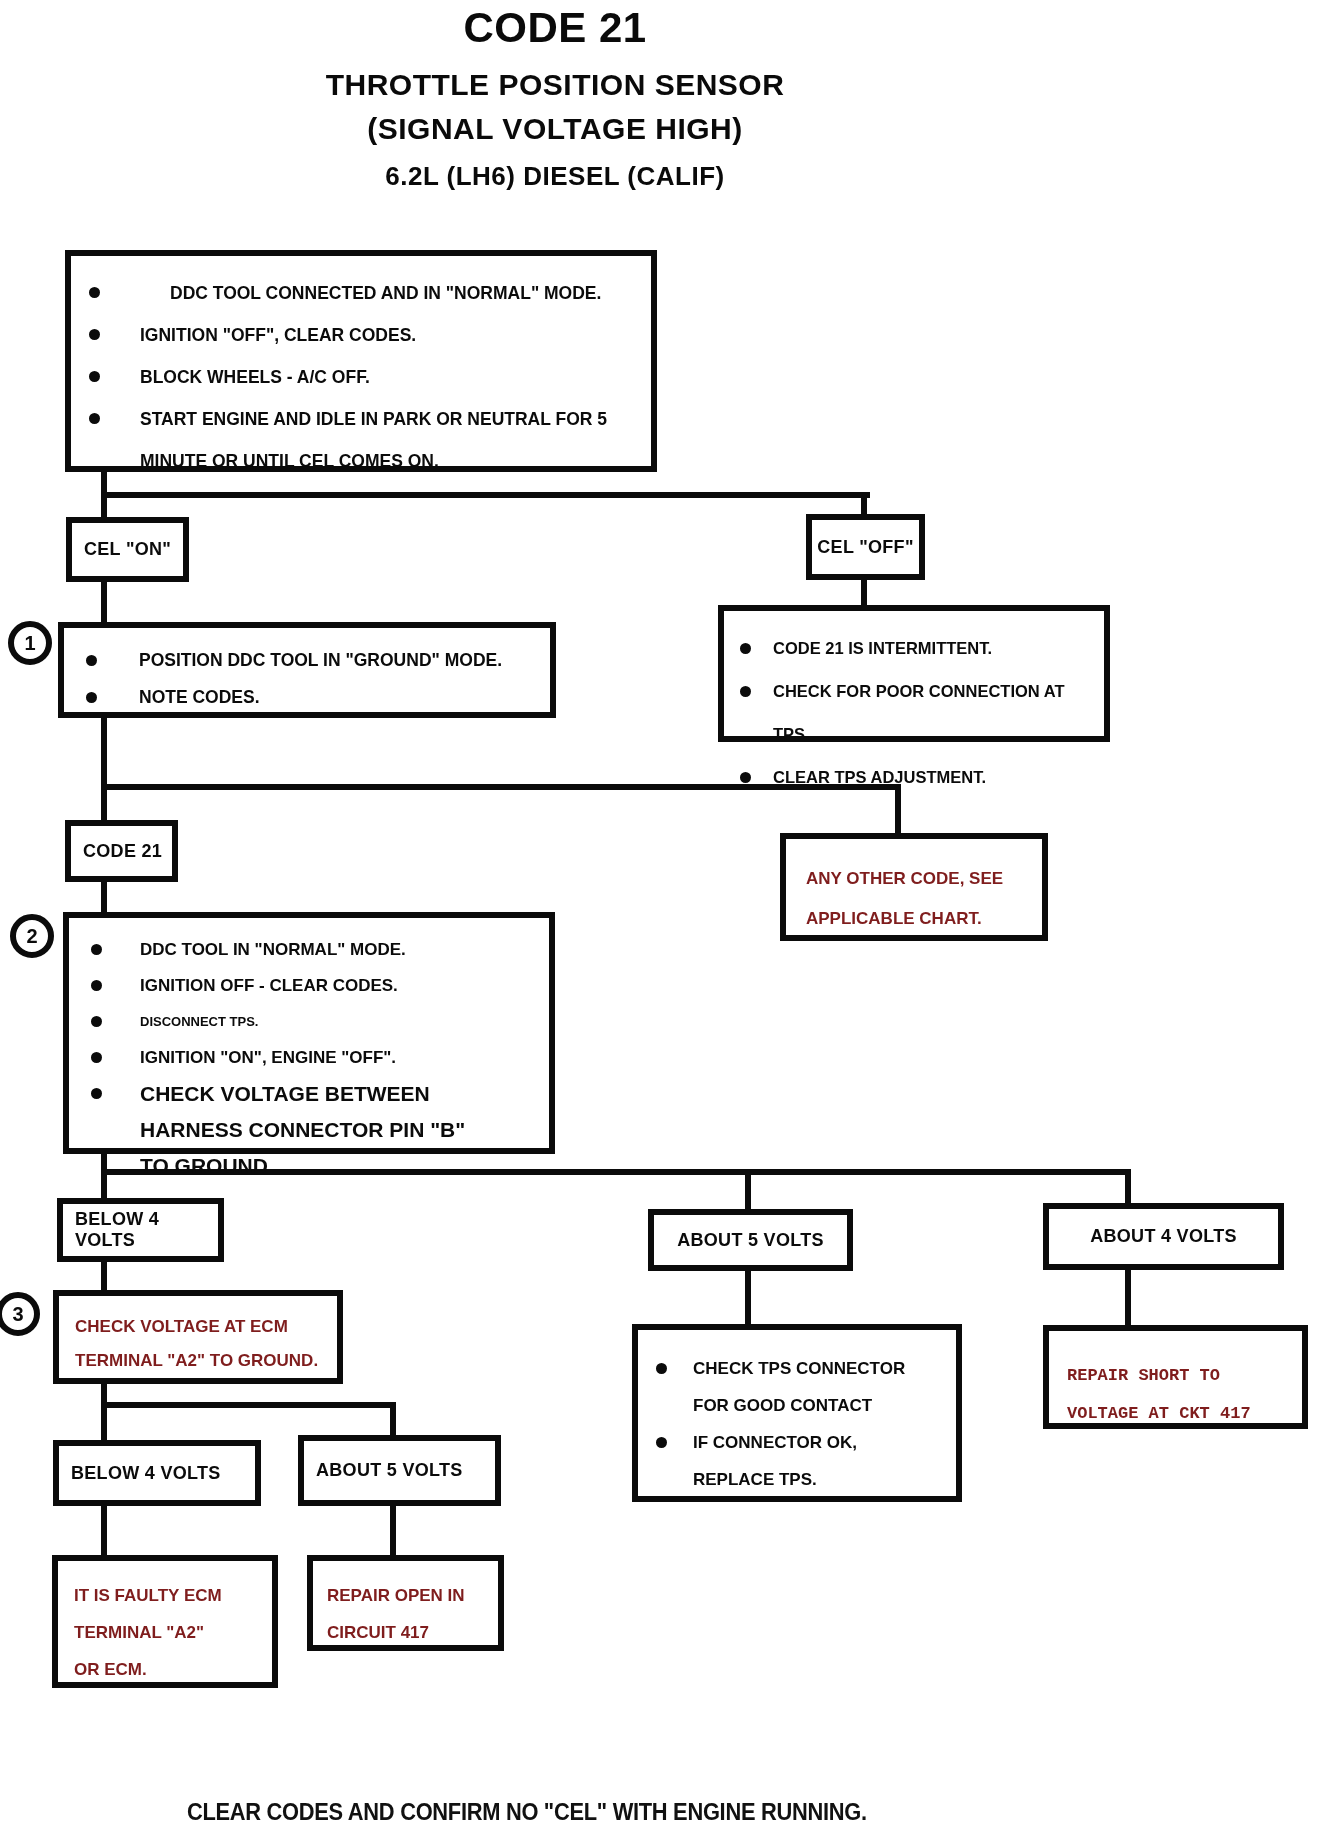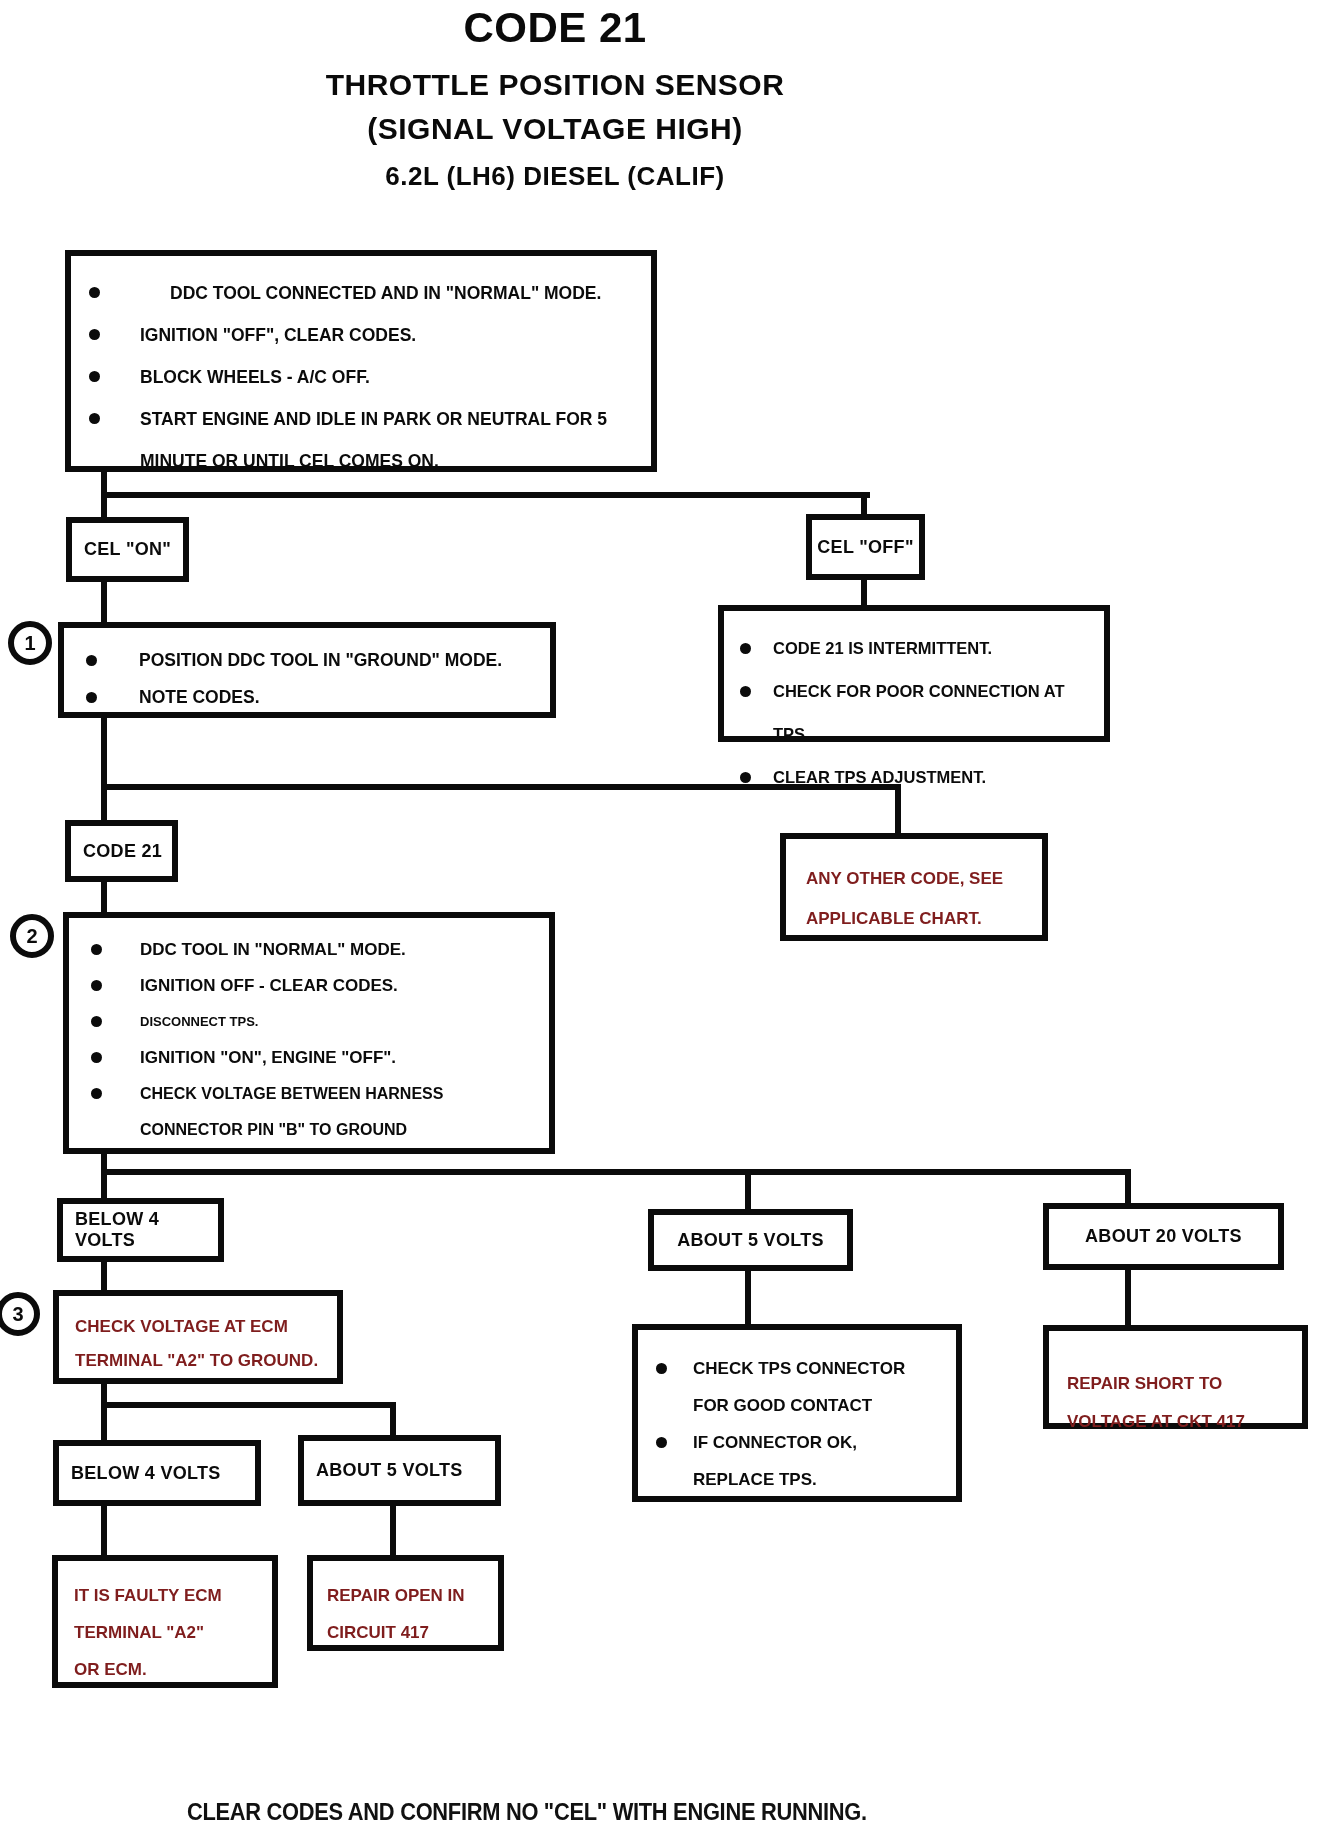--- a/index.html
+++ b/index.html
@@ -148,51 +148,51 @@
     <div class="brow" style="line-height:36px;">
       <span class="dot" style="margin-top:12px;"></span>
       <span class="btxt" style="font-size:13px;padding-left:38px;">DISCONNECT TPS.</span>
     </div>
     <div class="brow" style="line-height:36px;">
       <span class="dot" style="margin-top:12px;"></span>
       <span class="btxt" style="font-size:17px;padding-left:38px;">IGNITION "ON", ENGINE  "OFF".</span>
     </div>
     <div class="brow" style="line-height:36px;">
       <span class="dot" style="margin-top:12px;"></span>
-      <span class="btxt" style="font-size:16px;padding-left:38px;max-width:330px;">CHECK VOLTAGE BETWEEN HARNESS CONNECTOR PIN "B" TO GROUND</span>
+      <span class="btxt" style="font-size:21px;padding-left:38px;max-width:330px;">CHECK VOLTAGE BETWEEN HARNESS CONNECTOR PIN "B" TO GROUND</span>
     </div>
   </div>
 
   <div class="box lblbox pad-l" style="left:57px;top:1198px;width:167px;height:64px;">
     <span>BELOW 4 VOLTS</span>
   </div>
   <div class="box lblbox ctr" style="left:648px;top:1209px;width:205px;height:62px;">
     <span>ABOUT 5 VOLTS</span>
   </div>
   <div class="box lblbox ctr" style="left:1043px;top:1203px;width:241px;height:67px;">
-    <span>ABOUT 20  VOLTS</span>
+    <span>ABOUT 4  VOLTS</span>
   </div>
 
   <div class="box" style="left:53px;top:1290px;width:290px;height:94px;padding:14px 8px 0 16px;">
     <div class="tline" style="font-size:17px;line-height:34px;">CHECK VOLTAGE AT ECM</div>
     <div class="tline" style="font-size:17px;line-height:34px;">TERMINAL "A2" TO GROUND.</div>
   </div>
 
   <div class="box blist" style="left:632px;top:1324px;width:330px;height:178px;padding:20px 12px 6px 18px;">
     <div class="brow" style="line-height:37px;">
       <span class="dot" style="margin-top:13px;"></span>
       <span class="btxt" style="font-size:17px;padding-left:26px;max-width:230px;">CHECK TPS CONNECTOR FOR GOOD CONTACT</span>
     </div>
     <div class="brow" style="line-height:37px;">
       <span class="dot" style="margin-top:13px;"></span>
       <span class="btxt" style="font-size:17px;padding-left:26px;max-width:200px;">IF CONNECTOR OK, REPLACE TPS.</span>
     </div>
   </div>
 
-  <div class="box" style="left:1043px;top:1325px;width:265px;height:104px;padding:34px 8px 0 18px;">
+  <div class="box" style="left:1043px;top:1325px;width:265px;height:104px;padding:26px 8px 0 18px;font-family:Liberation Mono, monospace;">
     <div class="tline" style="font-size:17px;line-height:38px;">REPAIR SHORT TO</div>
     <div class="tline" style="font-size:17px;line-height:38px;">VOLTAGE  AT  CKT 417</div>
   </div>
 
   <div class="box lblbox pad-l" style="left:53px;top:1440px;width:208px;height:66px;">
     <span>BELOW 4 VOLTS</span>
   </div>
   <div class="box lblbox pad-l" style="left:298px;top:1435px;width:203px;height:71px;">
     <span>ABOUT 5 VOLTS</span>
   </div>

